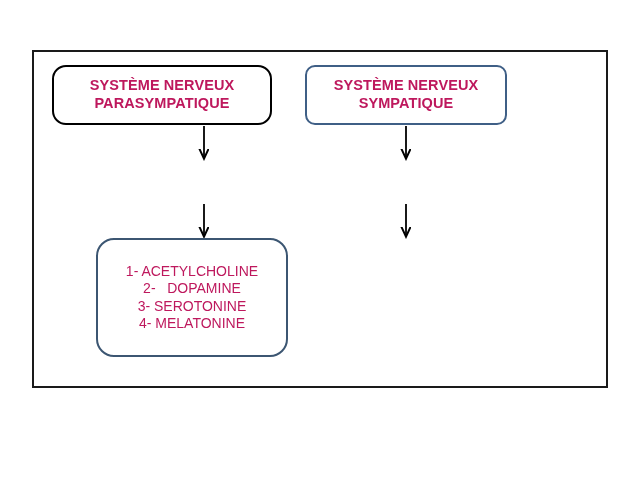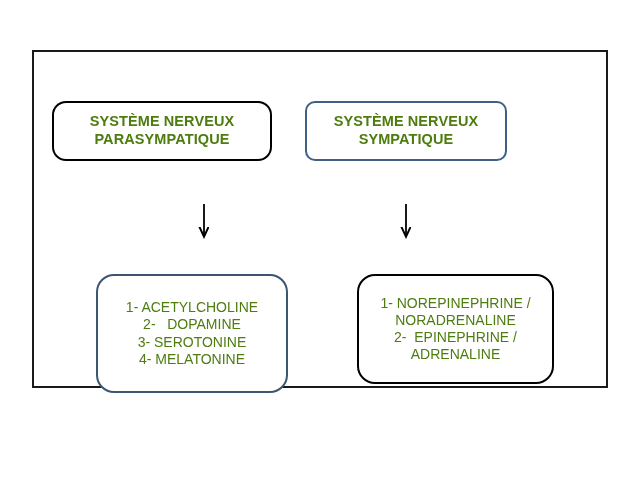--- a/index.html
+++ b/index.html
@@ -34,22 +34,21 @@
   }
 
   .node {
     position: absolute;
     box-sizing: border-box;
     background: #ffffff;
     display: flex;
     align-items: center;
     justify-content: center;
     text-align: center;
-    color: #4d7c0f;
-    margin-top: 36px;
+    color: #be185d;
   }
 
   .node-text {
     display: block;
     white-space: pre;
     line-height: 1.22;
   }
 
   
   #node-parasympathetic {
@@ -158,20 +157,14 @@
   </div>
 
 
   <div class="node" id="node-parasympathetic-transmitters">
     <span class="node-text">1- ACETYLCHOLINE
 2-   DOPAMINE
 3- SEROTONINE
 4- MELATONINE</span>
   </div>
 
-  <div class="node" id="node-sympathetic-transmitters">
-    <span class="node-text">1- NOREPINEPHRINE /
-NORADRENALINE
-2-  EPINEPHRINE /
-ADRENALINE</span>
-  </div>
 
 </div>
 
 </body></html>

